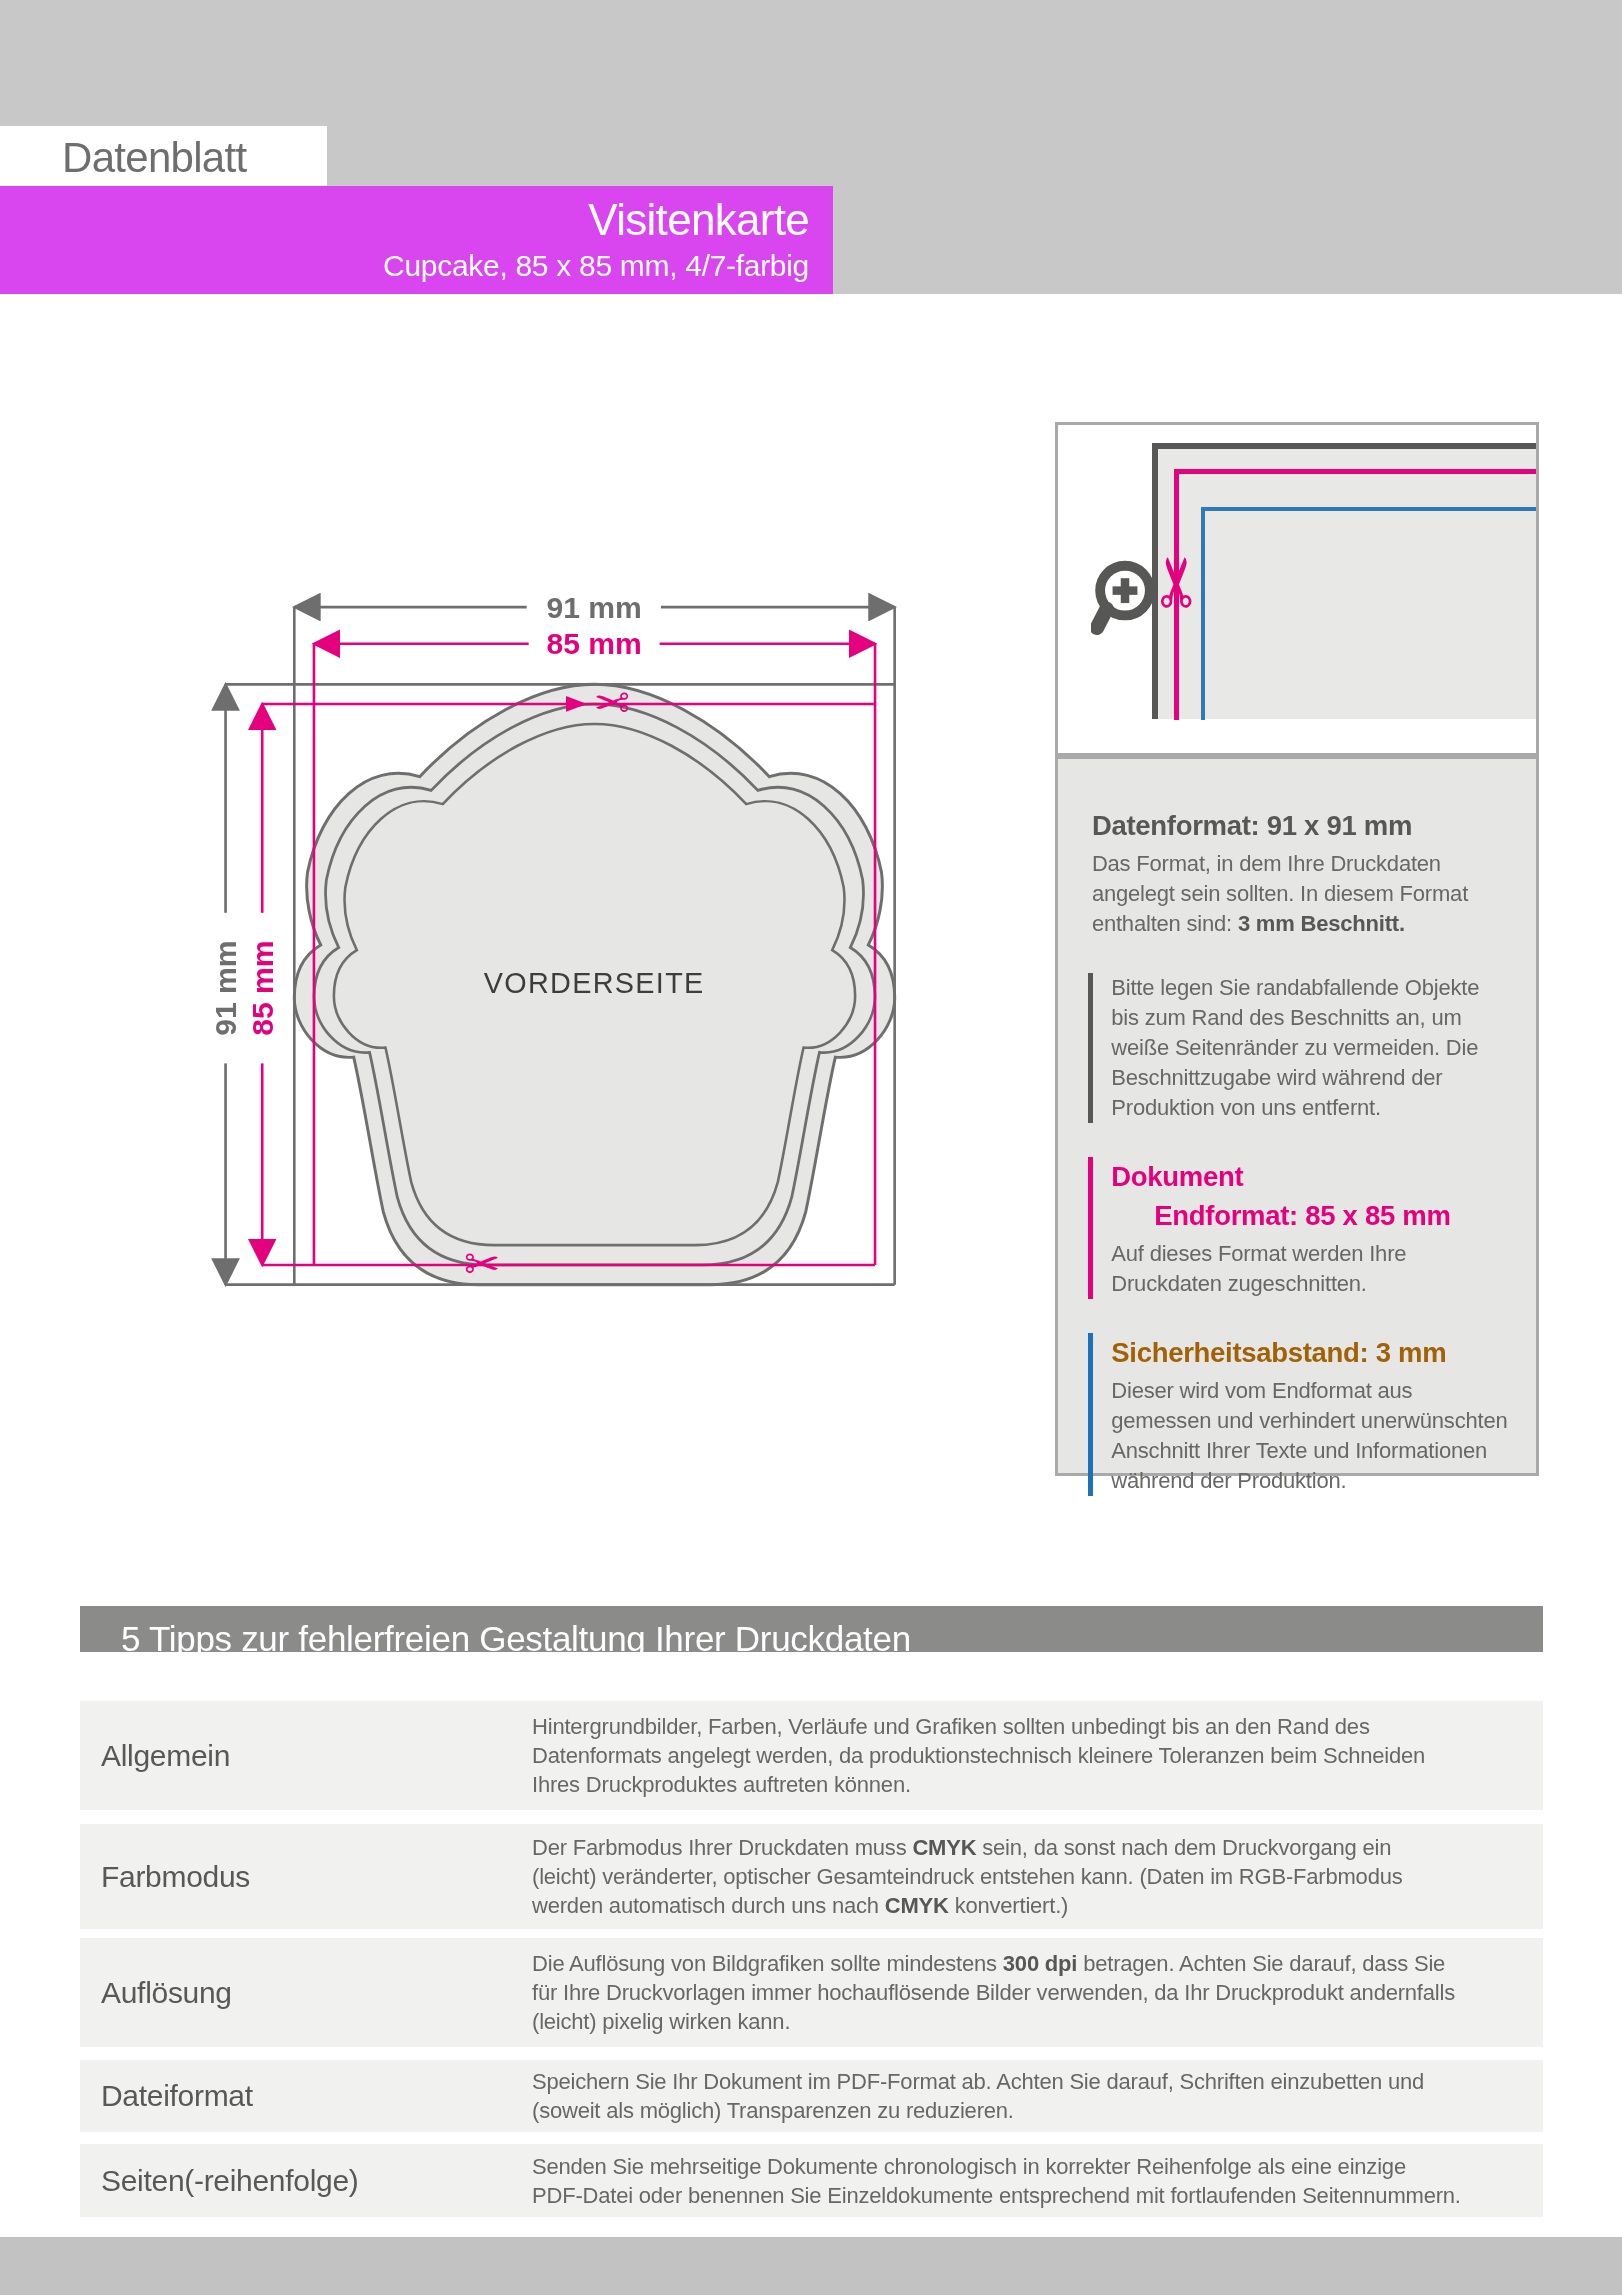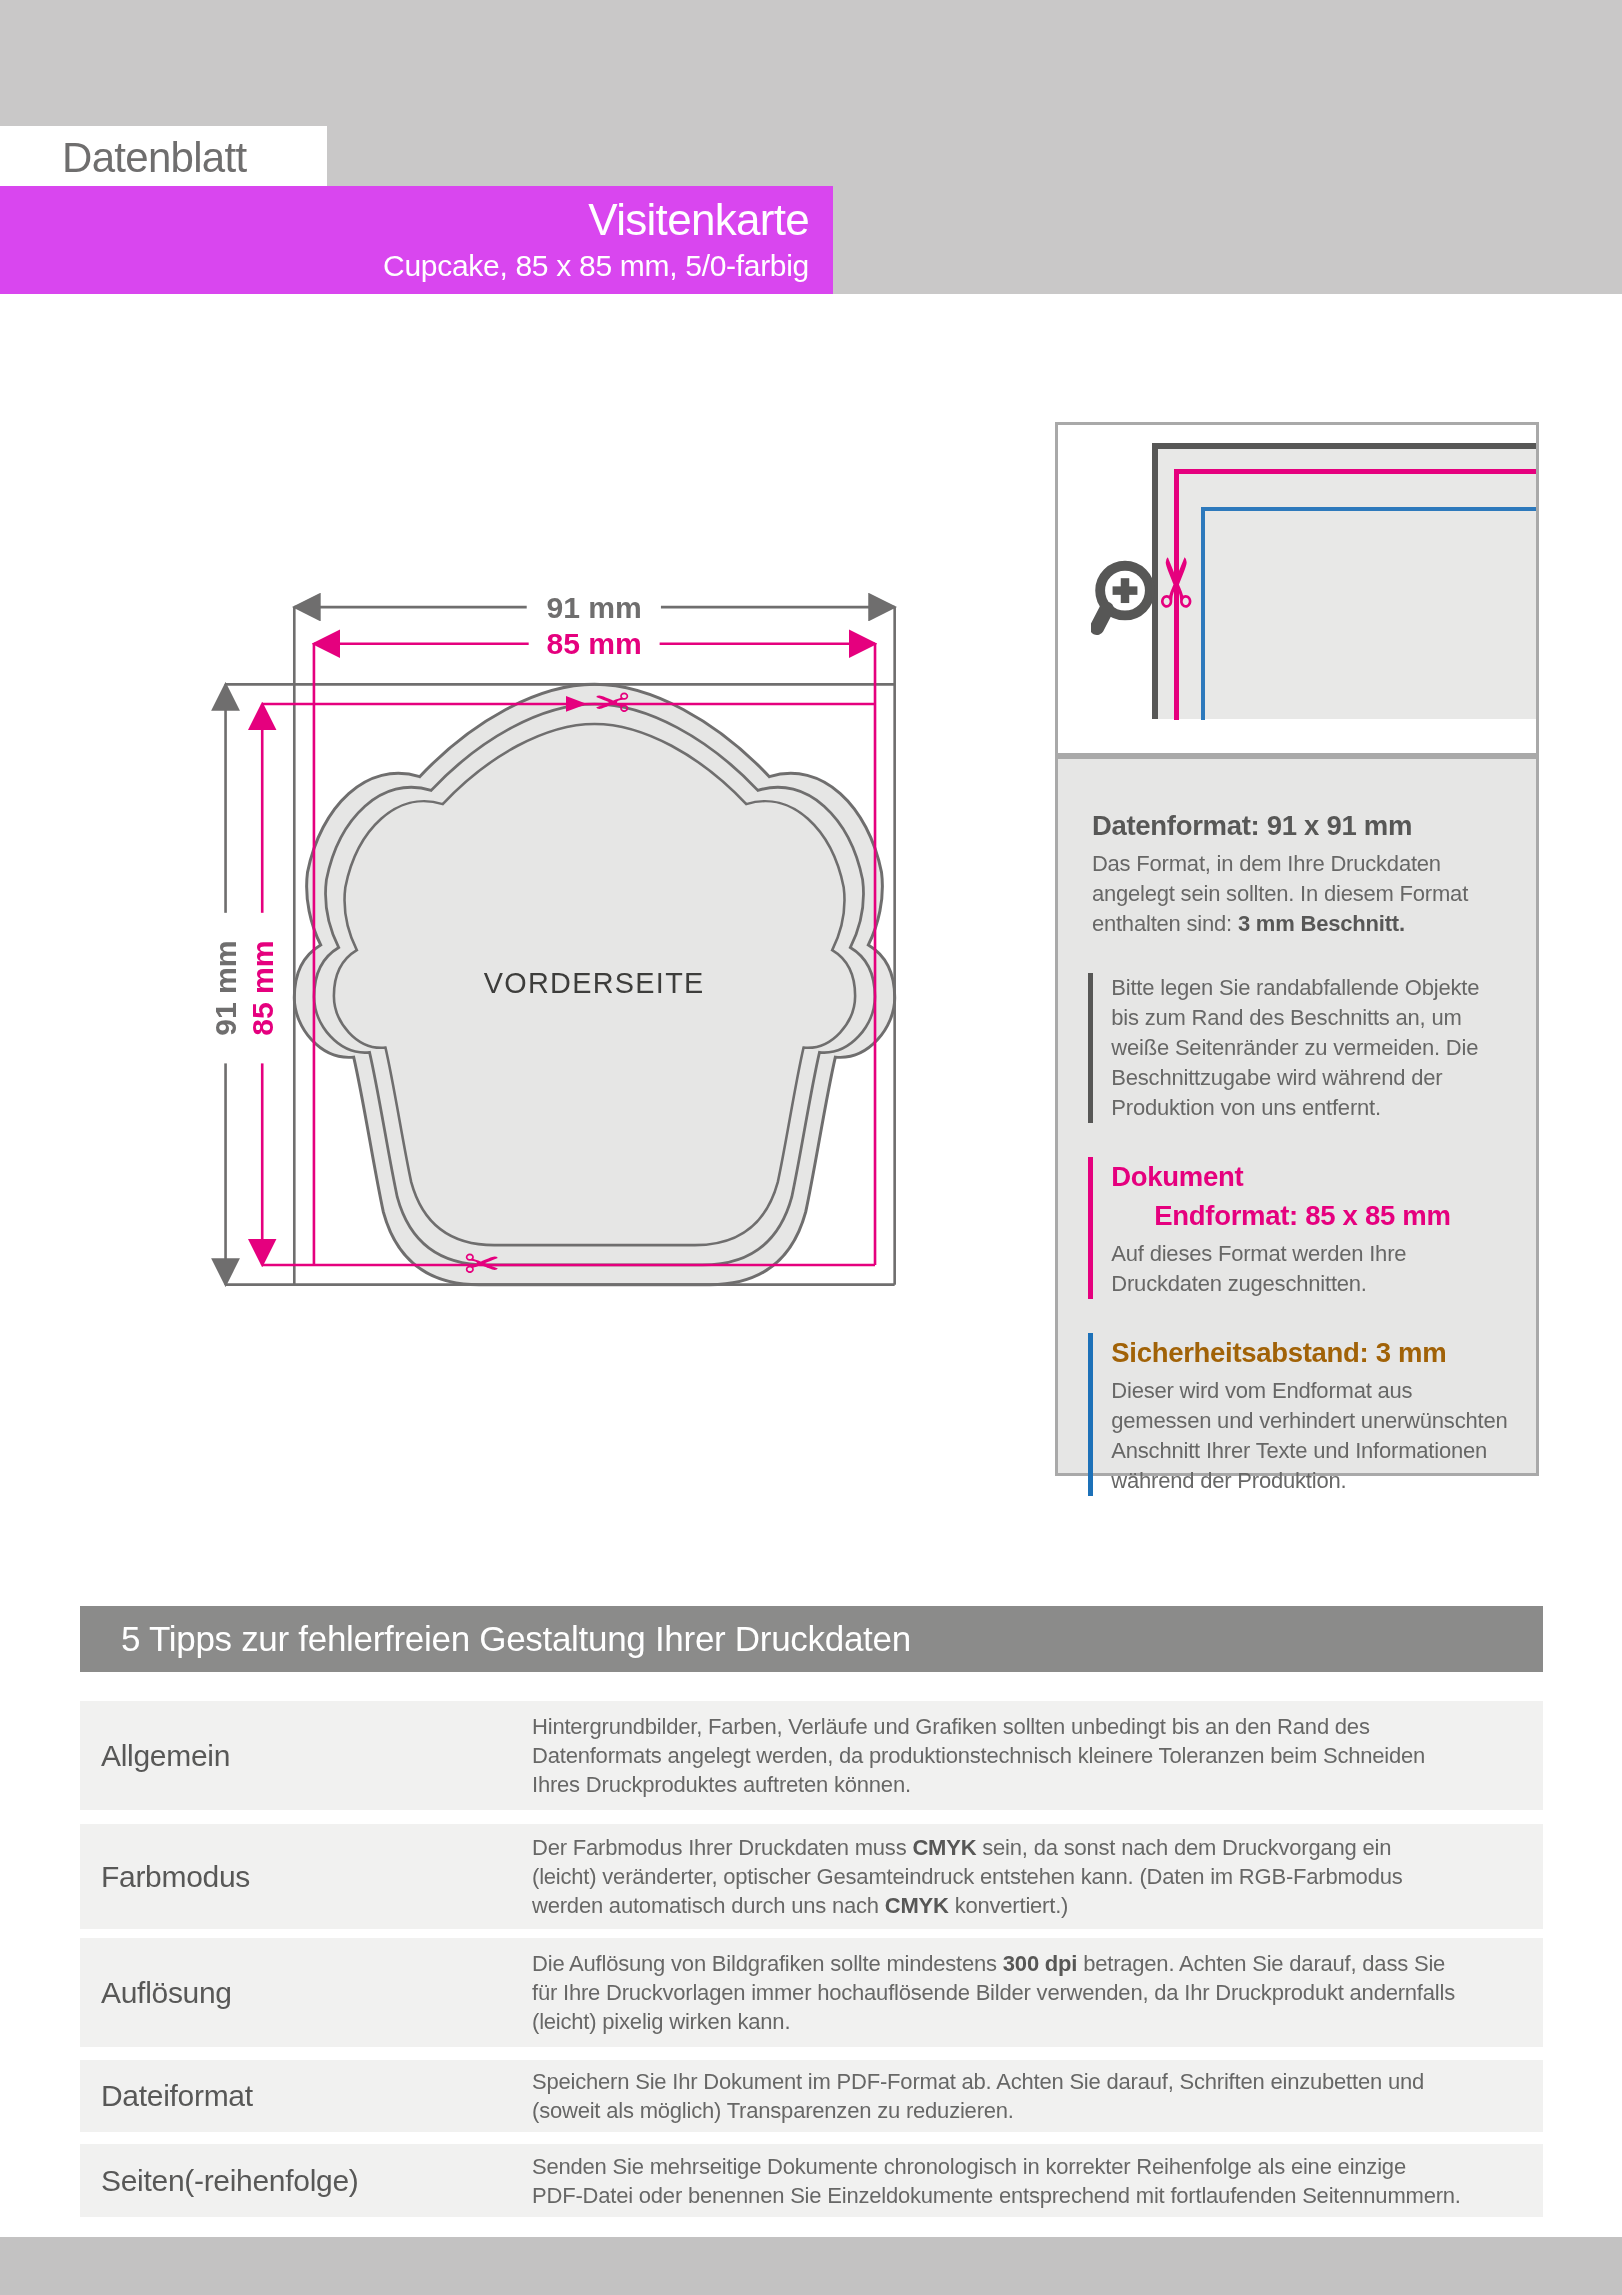--- a/index.html
+++ b/index.html
@@ -32,21 +32,21 @@
   .info-box{left:1055px;top:756px;width:484px;height:720px;background:#e6e6e5;border:3.3px solid #a9a9a9;box-sizing:border-box;
             padding:47px 23.6px 0 30px;}
   .sec{margin-top:34px;padding-left:3.9px;}
   .sec:first-child{margin-top:0;}
   .sec.barred{border-left:5.9px solid #575756;padding-left:18.3px;}
   .sec .h{font-size:27.5px;font-weight:bold;line-height:39px;letter-spacing:-0.3px;}
   .sec .p{font-size:22px;line-height:30px;color:#676766;margin-top:3.9px;letter-spacing:-0.2px;}
   .sec .p b{color:#575756;}
 
   
-  .tips-bar{left:80px;top:1606px;width:1463px;height:66px;background:#8b8b8a;color:#fff;
+  .tips-bar{left:80px;top:1606px;width:1463px;height:46px;background:#8b8b8a;color:#fff;
             font-size:35px;line-height:65px;padding-left:41px;box-sizing:border-box;letter-spacing:-0.3px;}
   .tip-row{left:80px;width:1463px;background:#f1f1f0;}
   .tip-label{position:absolute;left:21px;top:0;bottom:0;display:flex;align-items:center;font-size:30px;color:#585857;letter-spacing:-0.3px;}
   .tip-body{position:absolute;left:452px;top:50%;transform:translateY(-50%);width:929px;
             font-size:22px;line-height:29.4px;color:#676766;letter-spacing:-0.2px;}
   .tip-body b{color:#575756;}
 
   .footer-band{left:0;top:2237px;width:1623px;height:58px;background:#c3c2c2;}
 
   svg text{font-family:"Liberation Sans",sans-serif;}
@@ -55,21 +55,21 @@
 <body>
 
 <div class="page">
 
   <div class="abs top-band"></div>
   <div class="abs datenblatt-box">
     <span>Datenblatt</span>
   </div>
   <div class="abs banner">
     <div class="t1">Visitenkarte</div>
-    <div class="t2">Cupcake, 85 x 85 mm, 5/0-farbig</div>
+    <div class="t2">Cupcake, 85 x 85 mm, 4/7-farbig</div>
   </div>
 
   <svg class="abs" style="left:183px;top:556px;" width="766" height="766" viewBox="0 0 1170 1170">
     <defs>
       <marker id="arrG" viewBox="0 0 12 12" refX="11" refY="6" markerWidth="11" markerHeight="11" orient="auto-start-reverse">
         <path d="M0 0 L12 6 L0 12 z" fill="#6f6e6e"></path>
       </marker>
       <marker id="arrM" viewBox="0 0 12 12" refX="11" refY="6" markerWidth="11" markerHeight="11" orient="auto-start-reverse">
         <path d="M0 0 L12 6 L0 12 z" fill="#e5007e"></path>
       </marker>

